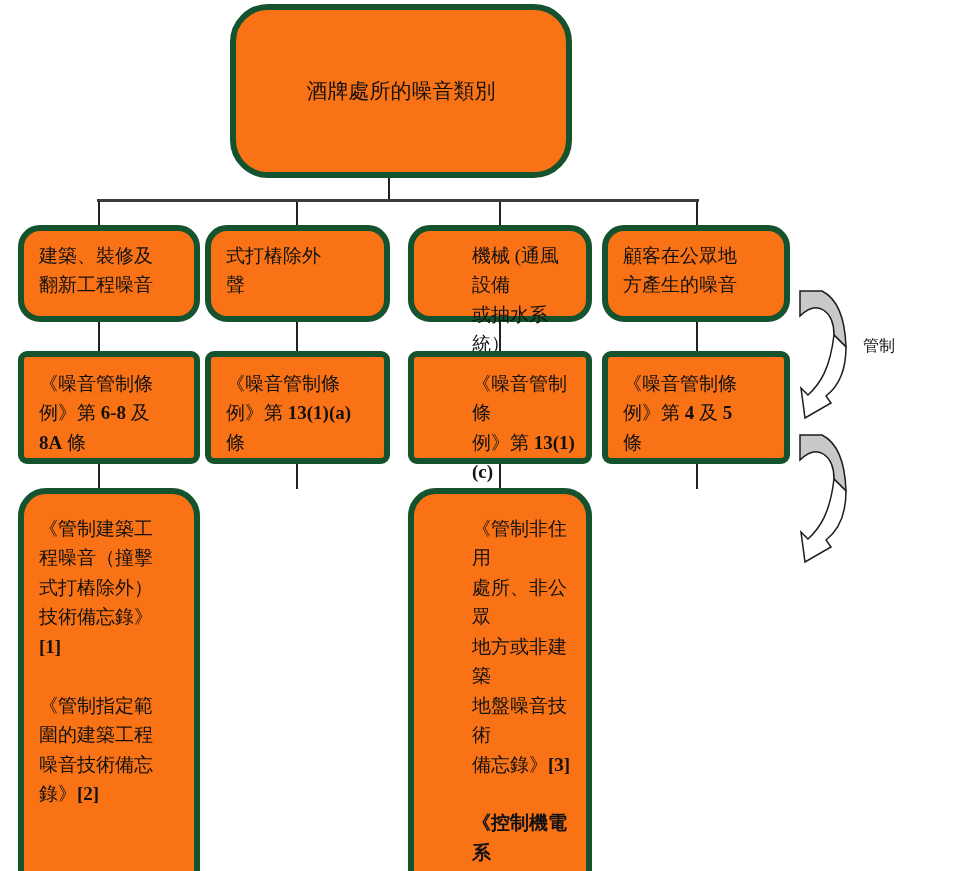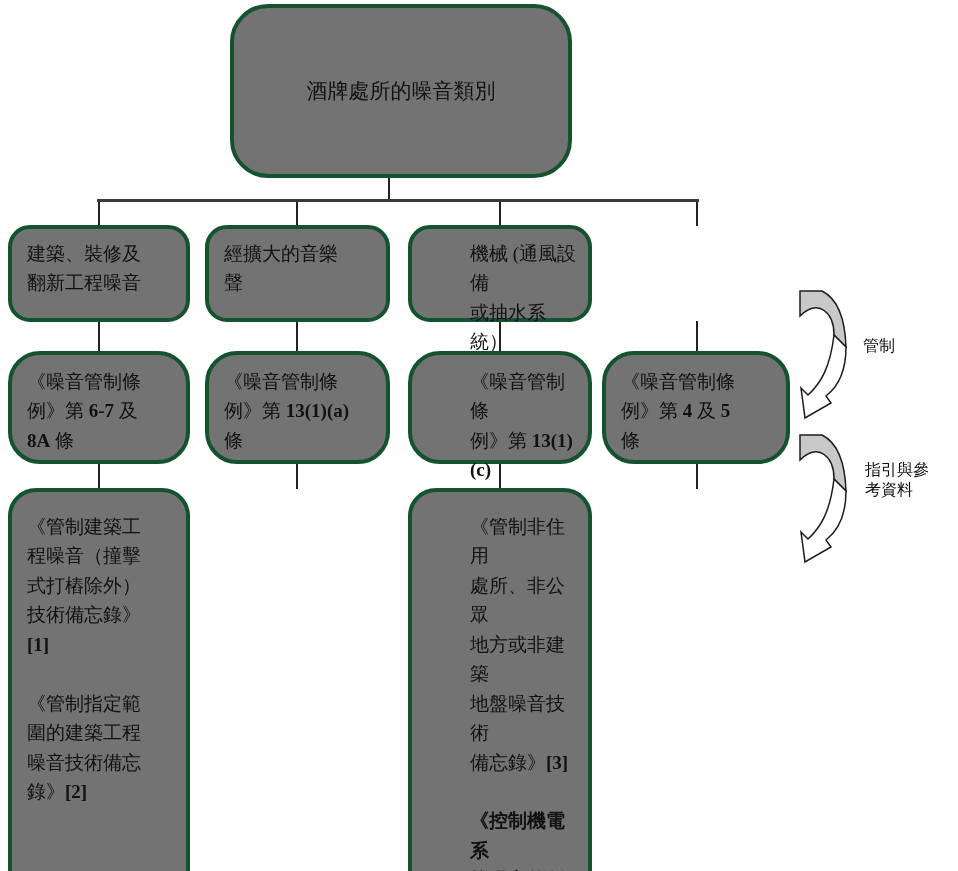--- a/index.html
+++ b/index.html
@@ -2,32 +2,32 @@
 <html><head>
 <meta charset="utf-8">
 <style>
   html,body{margin:0;padding:0;background:#ffffff;}
   .canvas{
     position:relative;width:958px;height:871px;background:#ffffff;
     font-family:"Liberation Serif","DejaVu Serif",serif;color:#111;
     overflow:hidden;
   }
   .box{
-    position:absolute;background:#737373;border:4px solid #14532d;
+    position:absolute;background:#f97316;border:6px solid #14532d;
     box-sizing:border-box;
   }
   .top-box{
     left:230px;top:4px;width:342px;height:174px;border-radius:38px;
     display:flex;align-items:center;justify-content:center;
   }
   .top-box .box-text{padding:0;text-align:center;font-size:21px;}
   .r1{top:225px;height:97px;border-radius:22px;}
-  .r2{top:351px;height:113px;border-radius:32px;}
+  .r2{top:351px;height:113px;border-radius:9px;}
   .r3{top:488px;height:448px;border-radius:28px;}
-  .c1{left:8px;width:182px;}
+  .c1{left:18px;width:182px;}
   .c2{left:205px;width:185px;}
   .c3{left:408px;width:184px;padding-left:43px;}
   .c4{left:602px;width:188px;}
   .box-text{
     padding:10px 8px 0 15px;font-size:19px;line-height:1.55;
     white-space:pre-line;
   }
   .r2 .box-text{padding-top:12px;}
   .r3 .box-text{padding-top:20px;}
   .rb{font-weight:bold;}
@@ -70,32 +70,36 @@
   <div class="line v drop-c x1"></div>
   <div class="line v drop-c x2"></div>
   <div class="line v drop-c x3"></div>
   <div class="line v drop-c x4"></div>
 
   <div class="box r1 c1">
     <div class="box-text">建築、裝修及
 翻新工程噪音</div>
   </div>
   <div class="box r1 c2">
-    <div class="box-text">經擴大的音樂
+    <div class="box-text">式打樁除外
 聲</div>
   </div>
   <div class="box r1 c3">
     <div class="box-text">機械 (通風設備
 或抽水系統）
 產生的噪音</div>
   </div>
+  <div class="box r1 c4">
+    <div class="box-text">顧客在公眾地
+方產生的噪音</div>
+  </div>
 
   <div class="box r2 c1">
     <div class="box-text"><span>《噪音管制條
-例》第 </span><span class="rb">6-7</span><span> 及
+例》第 </span><span class="rb">6-8</span><span> 及
 </span><span class="rb">8A</span><span> 條</span></div>
   </div>
   <div class="box r2 c2">
     <div class="box-text"><span>《噪音管制條
 例》第 </span><span class="rb">13(1)(a)</span><span>
 條</span></div>
   </div>
   <div class="box r2 c3">
     <div class="box-text"><span>《噪音管制條
 例》第 </span><span class="rb">13(1)(c)</span><span>
@@ -134,16 +138,14 @@
   <svg class="curved-arrow arrow1" viewBox="0 0 56 132">
     <path d="M3,2 L25,2 C39,9 48,27 49,58 L37,46 C37,24 22,9 3,27 Z" fill="#c9c9c9" stroke="#1c1c1c" stroke-width="1.5"></path>
     <path d="M49,58 C49,80 42,97 29,107 L34,114 L8,129 L4,99 L11,106 C23,95 33,80 37,46 L49,58 Z" fill="#ffffff" stroke="#1c1c1c" stroke-width="1.5"></path>
   </svg>
   <svg class="curved-arrow arrow2" viewBox="0 0 56 132">
     <path d="M3,2 L25,2 C39,9 48,27 49,58 L37,46 C37,24 22,9 3,27 Z" fill="#c9c9c9" stroke="#1c1c1c" stroke-width="1.5"></path>
     <path d="M49,58 C49,80 42,97 29,107 L34,114 L8,129 L4,99 L11,106 C23,95 33,80 37,46 L49,58 Z" fill="#ffffff" stroke="#1c1c1c" stroke-width="1.5"></path>
   </svg>
 
   <div class="arrow-label arrow-label-1">管制</div>
-  <div class="arrow-label arrow-label-2">指引與參
-考資料</div>
 
 </div>
 
 </body></html>

